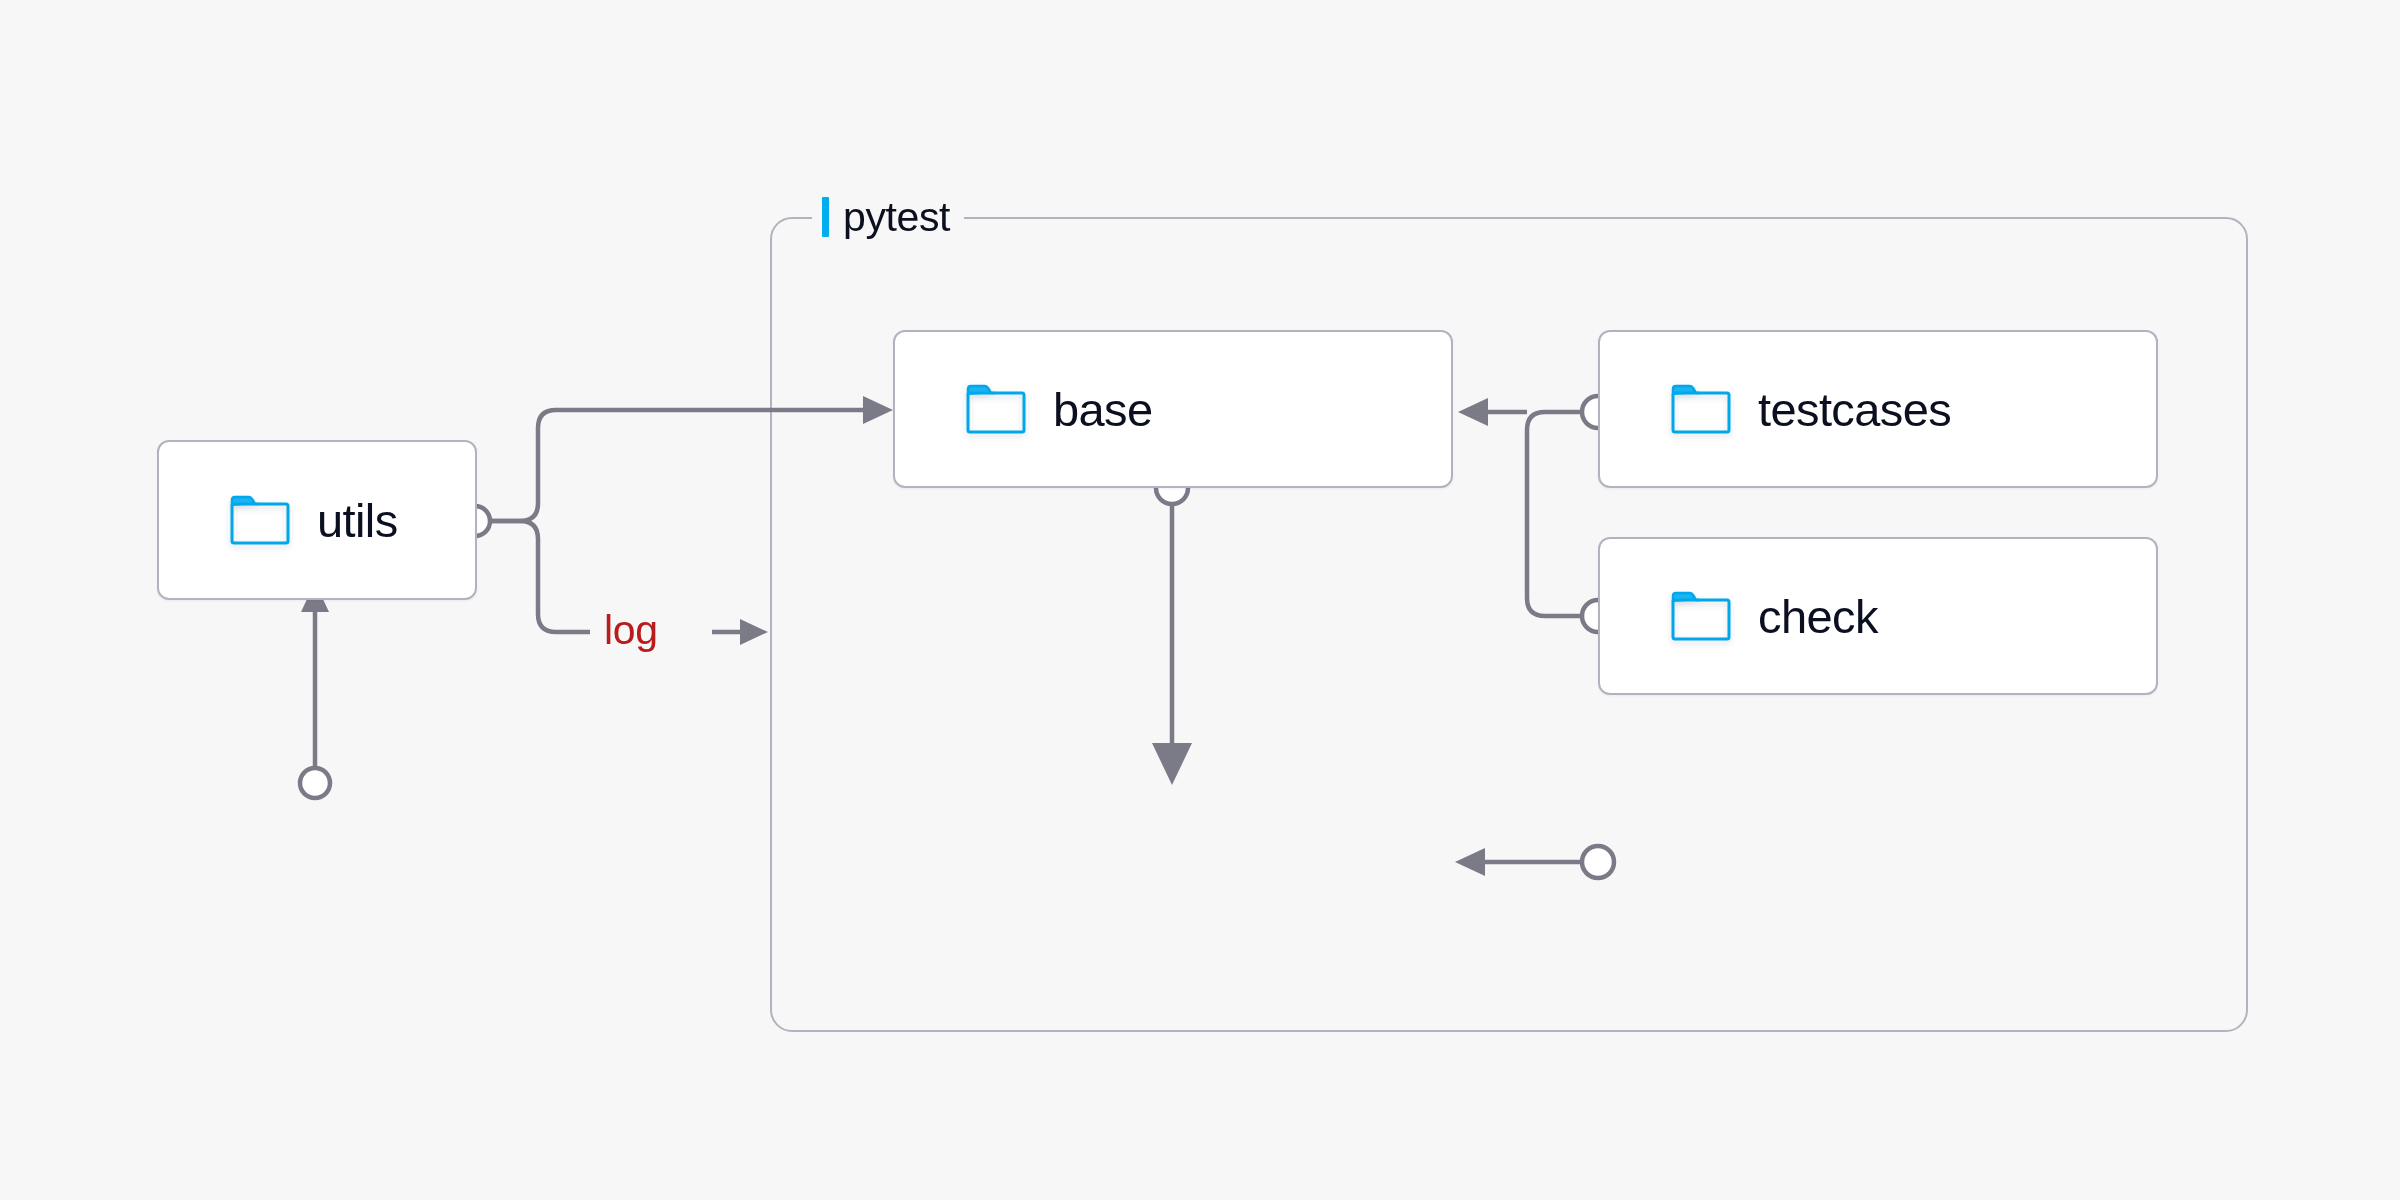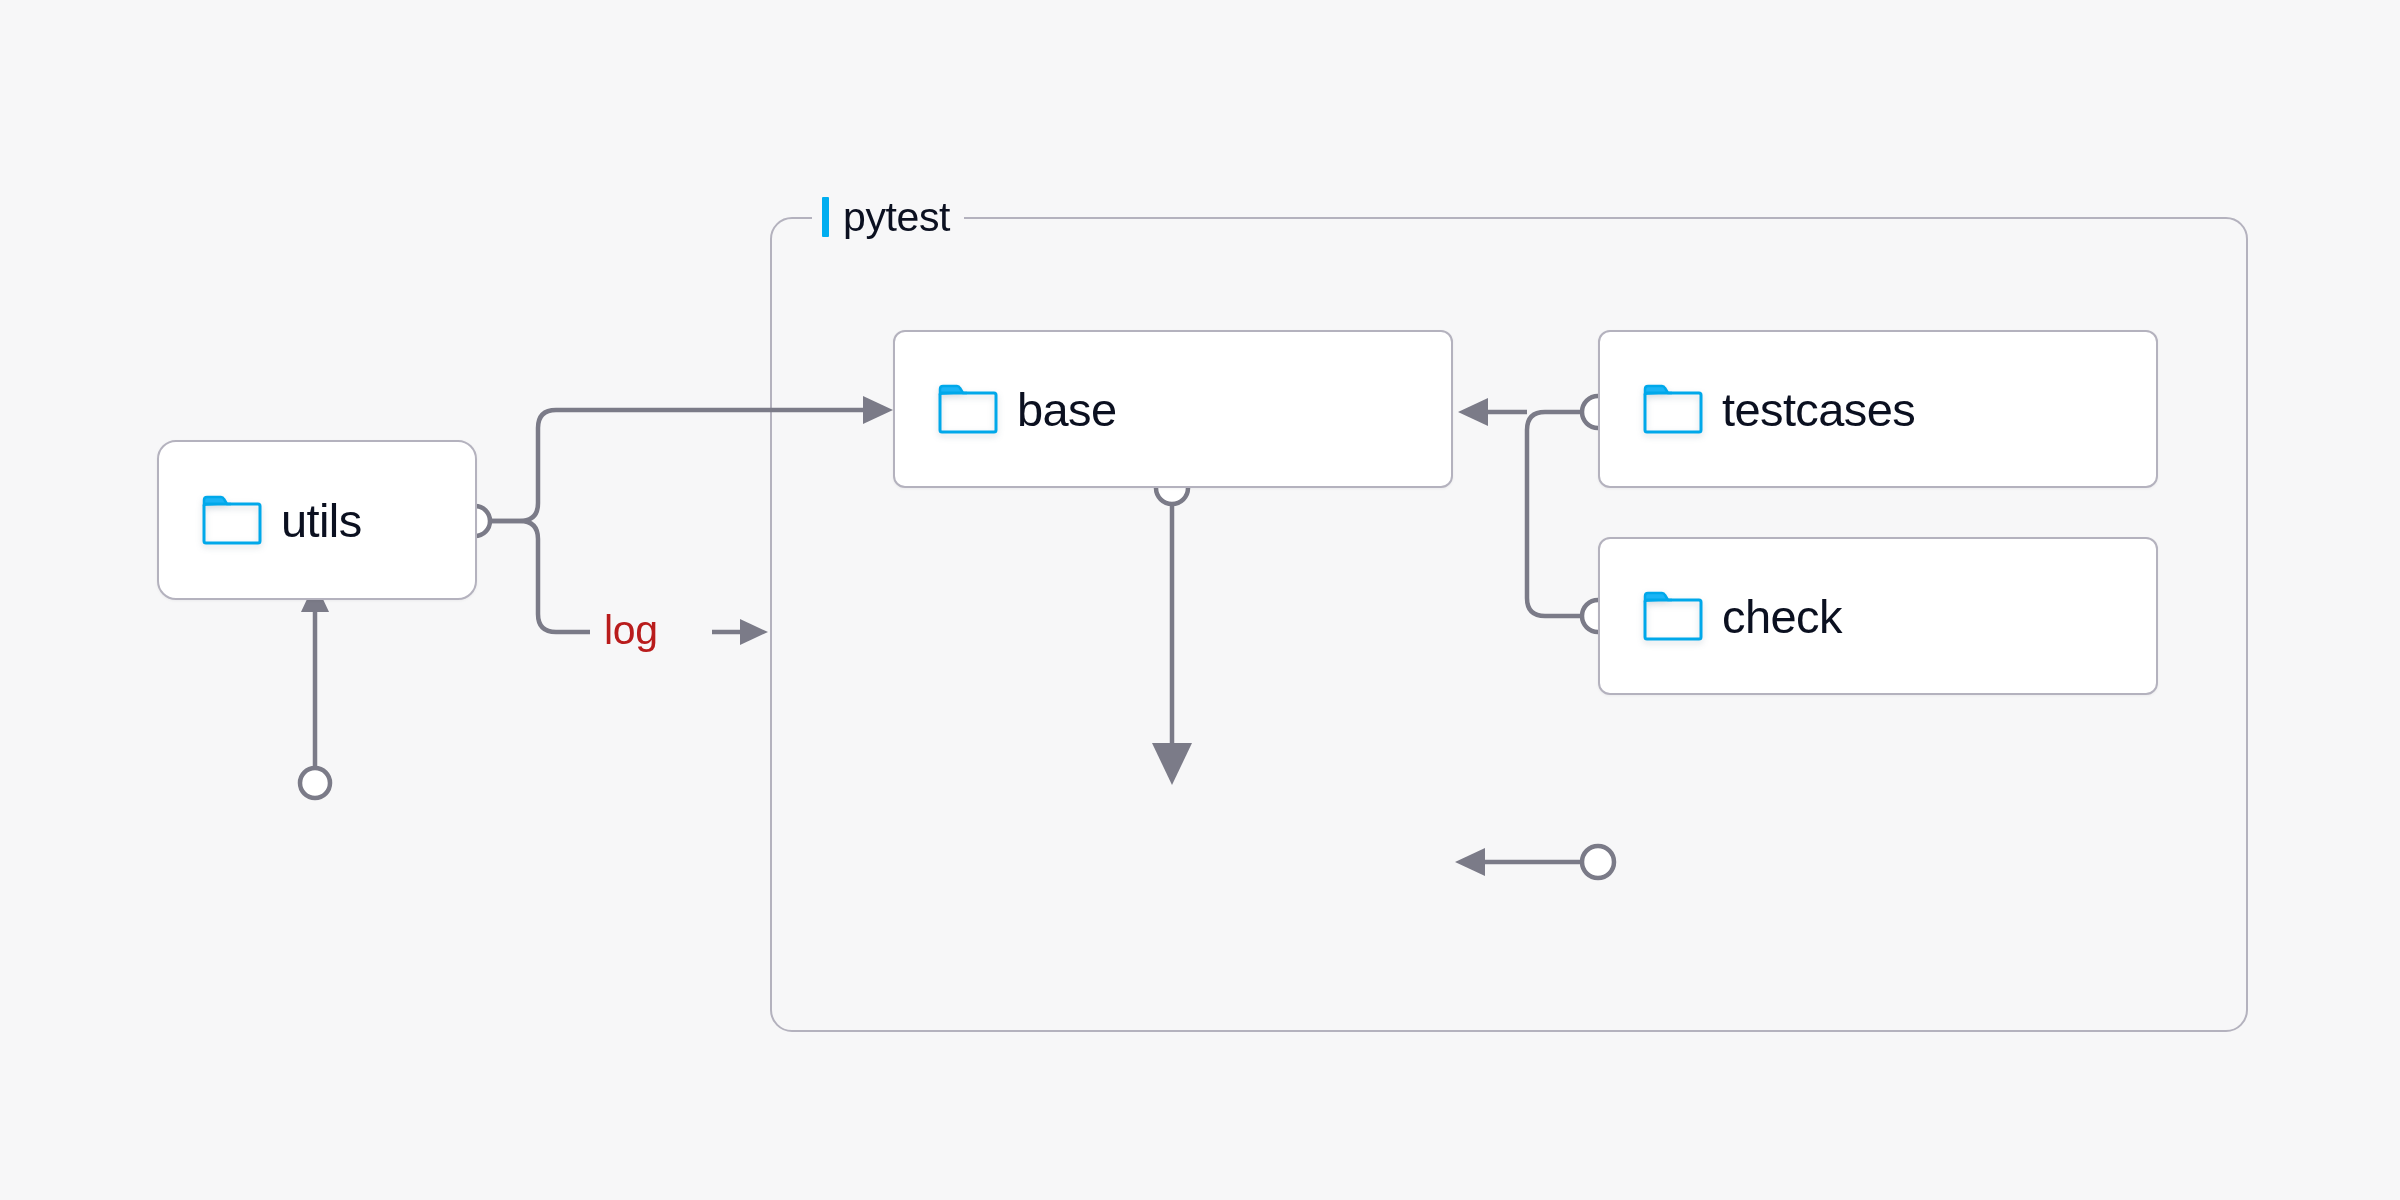--- a/index.html
+++ b/index.html
@@ -48,22 +48,23 @@
     position:absolute;
     background:#ffffff;
     border:2.5px solid #b4b2be;
     border-radius:12px;
     box-sizing:border-box;
     display:flex;
     align-items:center;
     box-shadow:0 1px 3px rgba(20,20,40,.05);
   }
   .node-inner{
-    display:flex;align-items:center;gap:18px;
+    display:flex;align-items:center;gap:26px;
     padding-left:42px;
+    margin-left:28px;
   }
   .node-label{
     font-size:47px;
     color:#0b1020;
     letter-spacing:-0.6px;
     line-height:1;
     white-space:nowrap;
   }
   .folder-ico{flex:0 0 auto;display:block;filter:drop-shadow(0 3px 3px rgba(30,60,90,.18));}
 
@@ -142,21 +143,21 @@
 
     <g>
       <path class="edge-line" d="M 1580 862 L 1478 862"></path>
       <polygon class="arrowhead" points="1455,862 1485,848 1485,876"></polygon>
       <circle class="port" cx="1598" cy="862" r="16"></circle>
     </g>
   </svg>
 
   <div class="edge-label" style="left:604px;top:610px;">log</div>
 
-  <div class="node" style="left:157px;top:440px;width:320px;height:160px;border-radius:19px;">
+  <div class="node" style="left:157px;top:440px;width:320px;height:160px;">
     <div class="node-inner">
       <svg class="folder-ico" width="62" height="52" viewBox="0 0 62 52">
         <path d="M3 12 L3 6 Q3 3 6 3 L20 3 Q22 3 23 5 L26 10 L30 10" fill="#1ab4f5" stroke="#00a8ea" stroke-width="2.5" stroke-linejoin="round"></path>
         <rect x="3" y="10" width="56" height="39" rx="2" fill="url(#folderGrad)" stroke="#00a8ea" stroke-width="3"></rect>
       </svg>
       <span class="node-label">utils</span>
     </div>
   </div>
 
 

